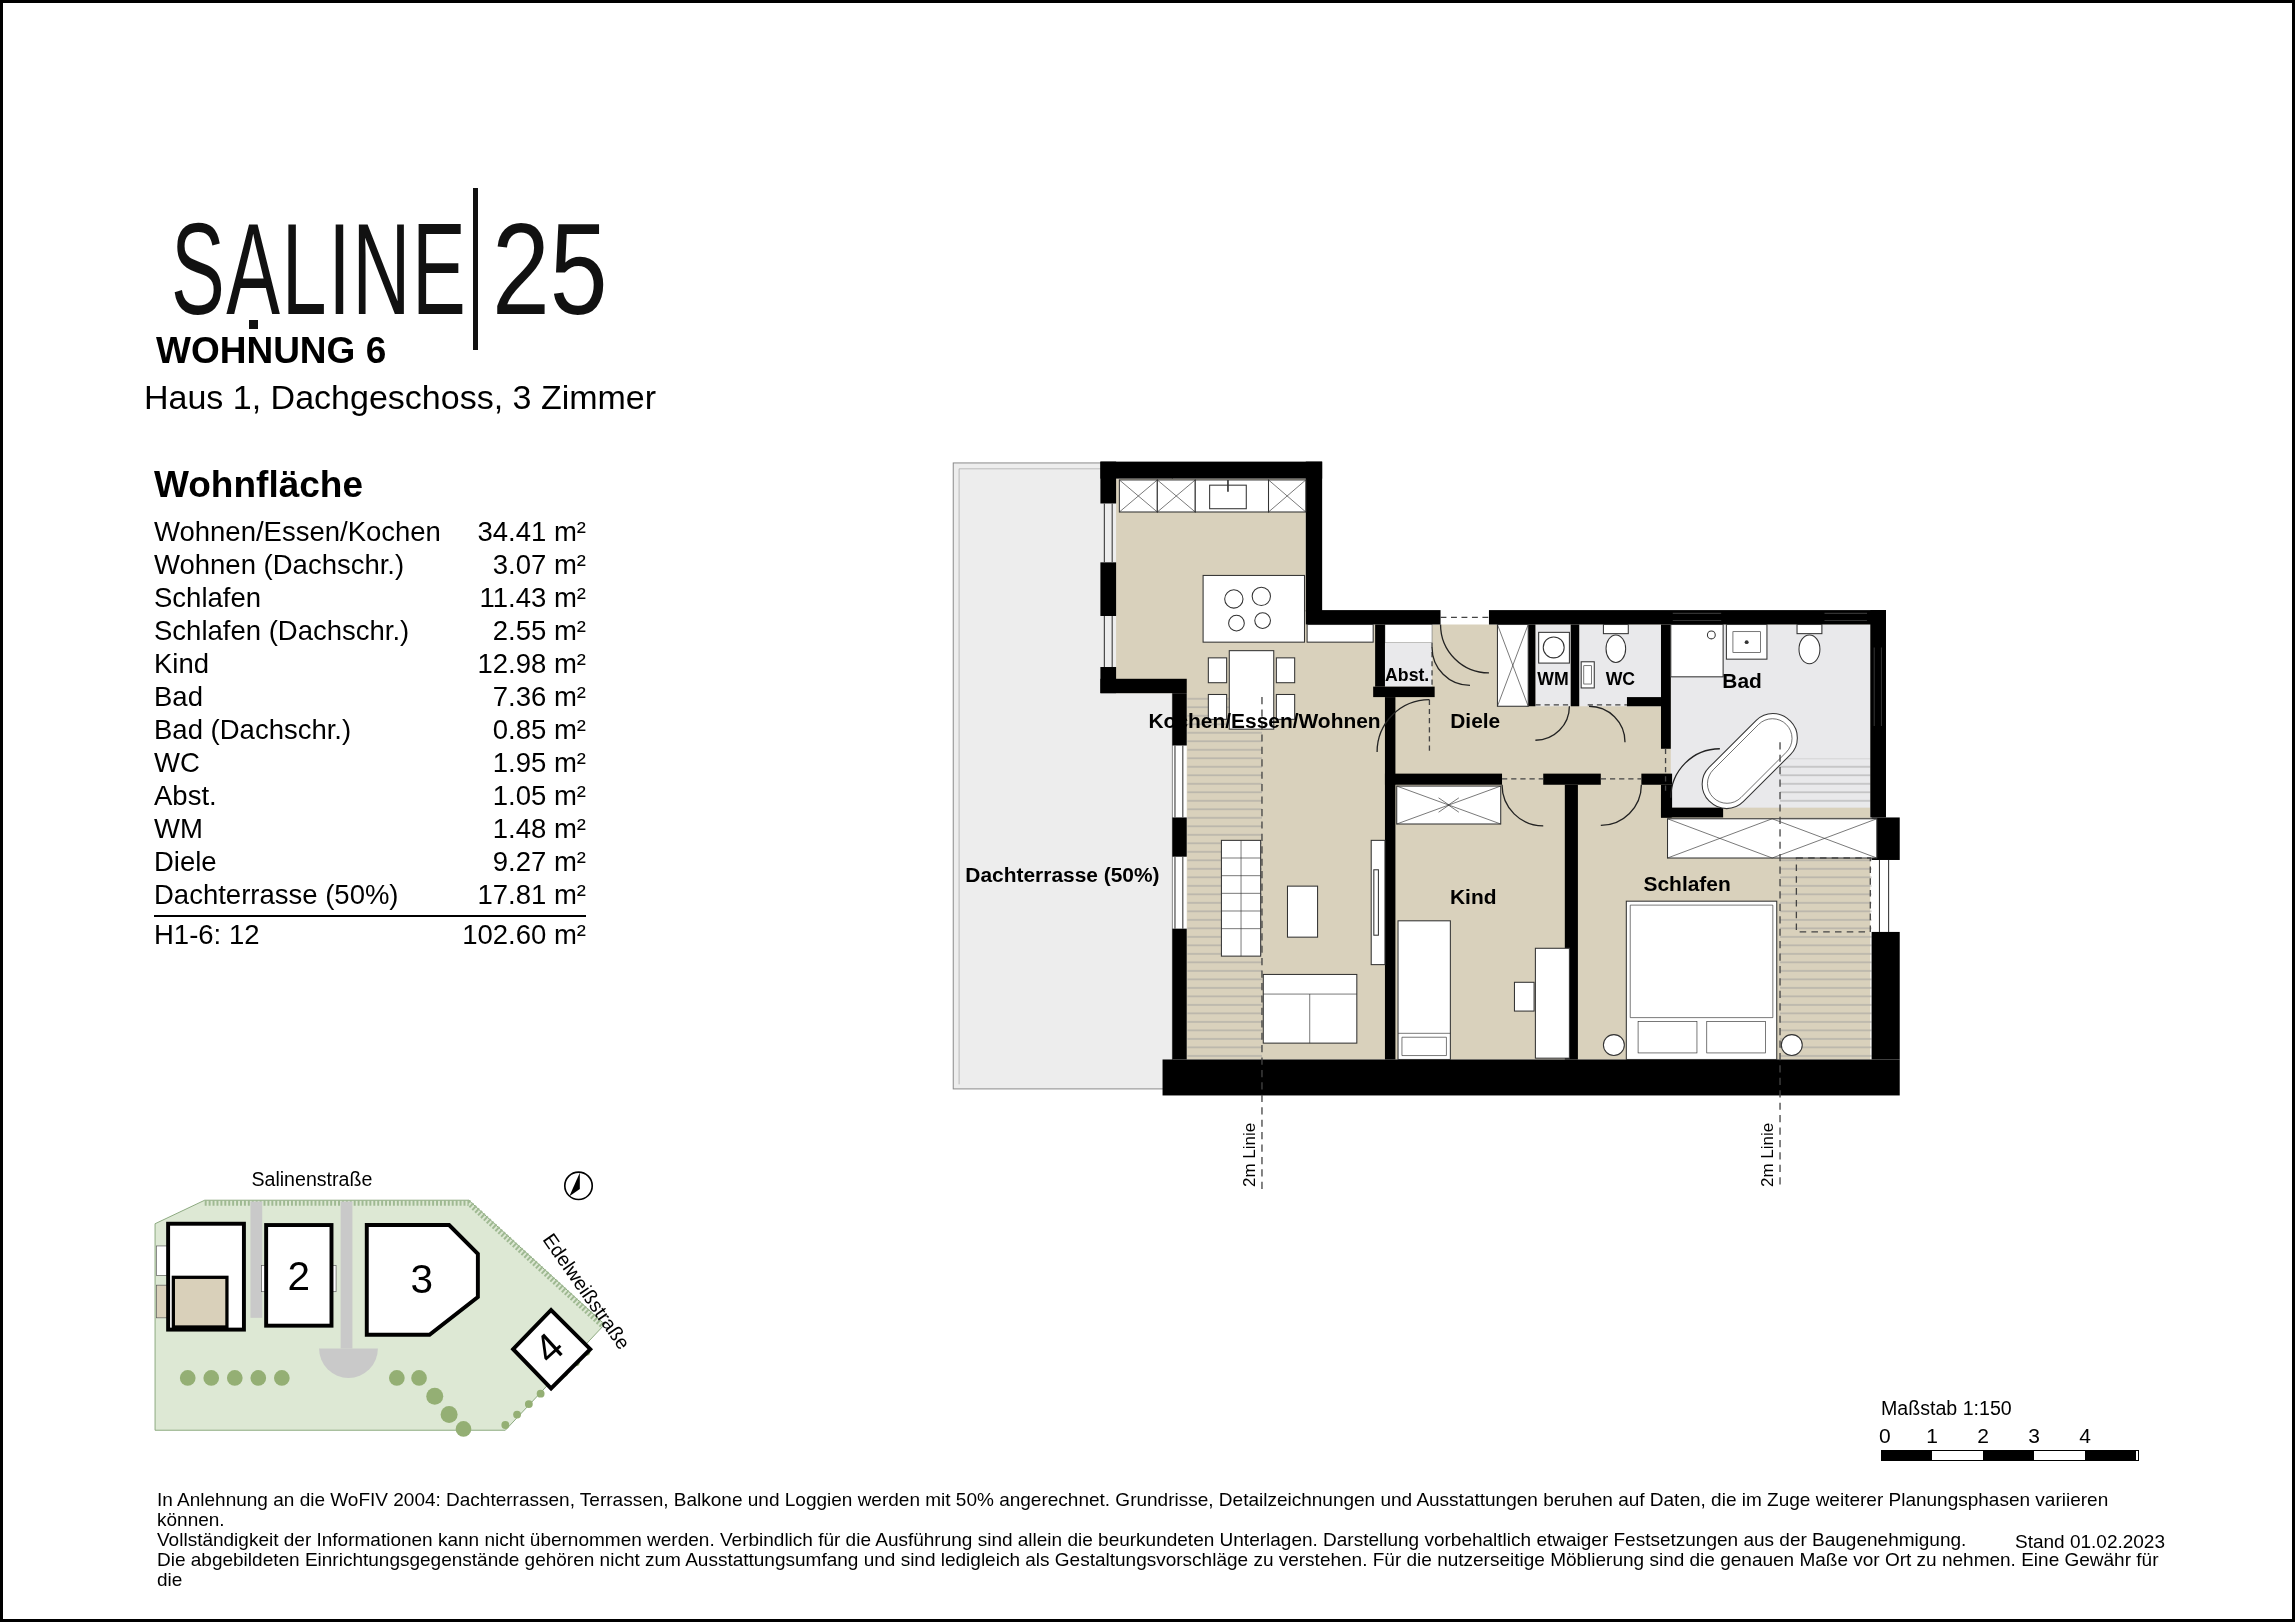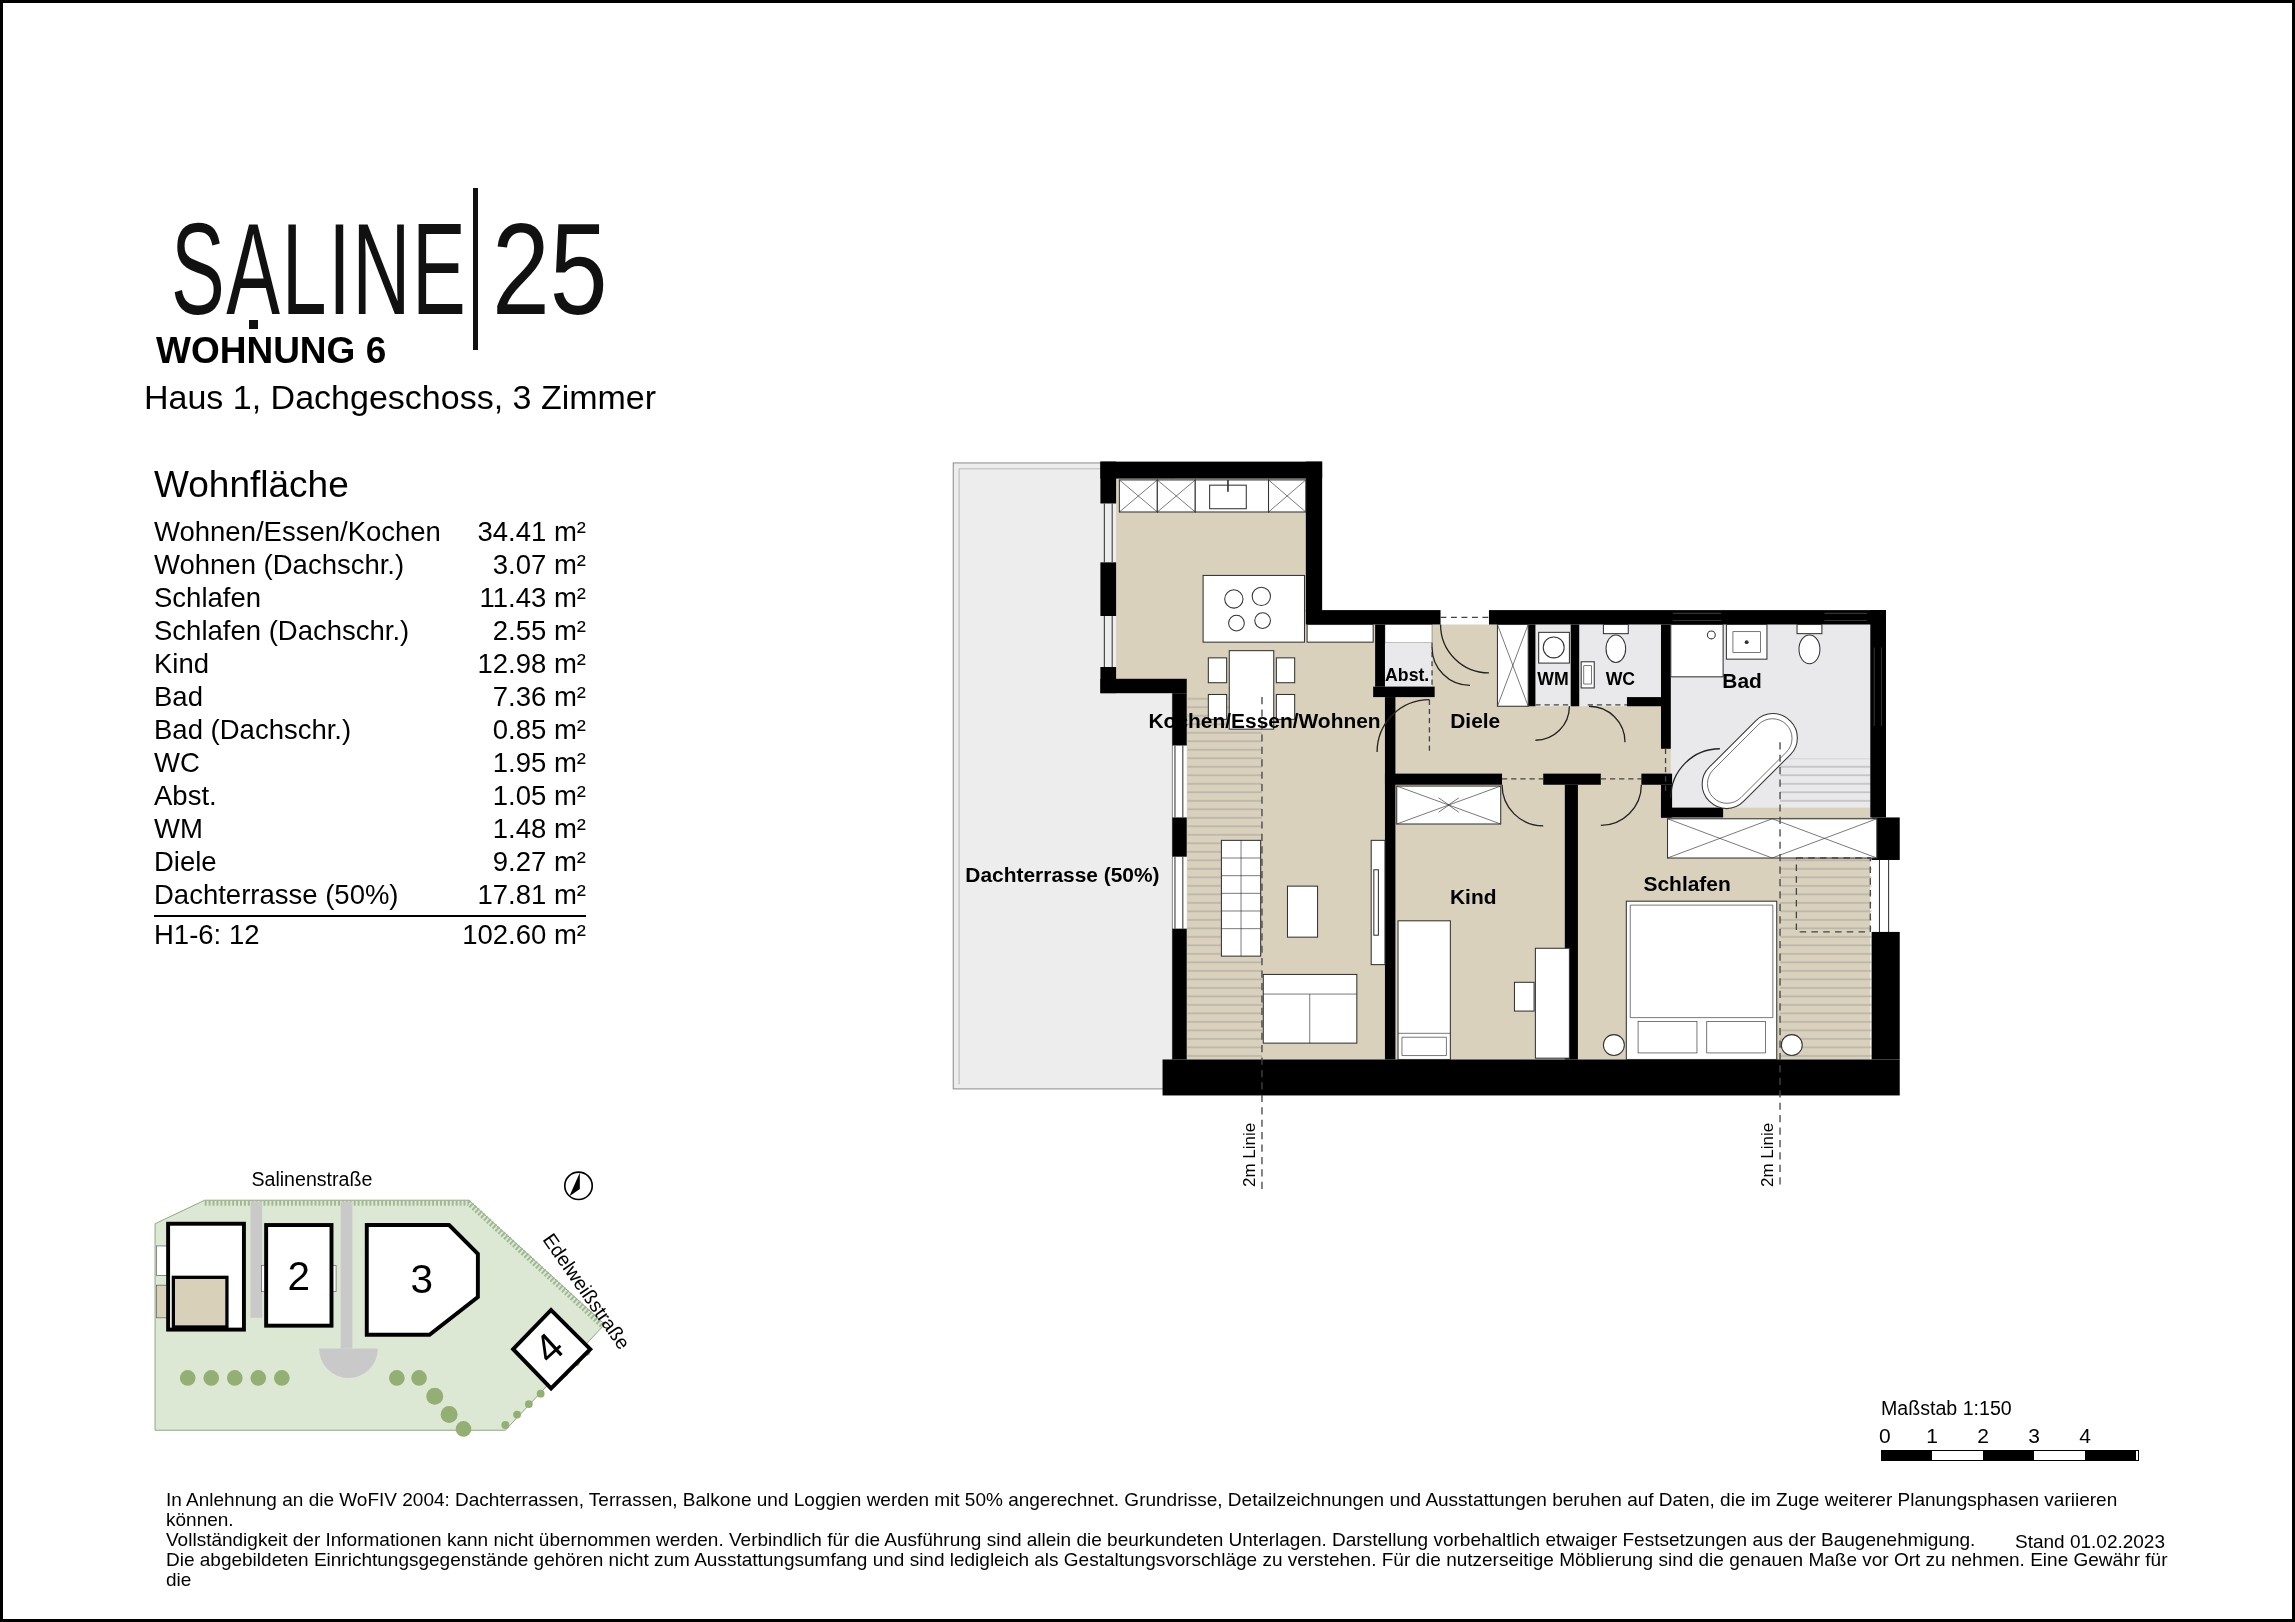--- a/index.html
+++ b/index.html
@@ -22,21 +22,21 @@
     position:absolute;left:321px;top:0;height:162px;line-height:162px;
     font-size:130px;font-weight:400;transform:scaleX(.8);transform-origin:0 50%;color:#111;
   }
 
   
   .title{position:absolute;left:156px;top:330px;font-size:37px;font-weight:700;}
   .subtitle{position:absolute;left:144px;top:378px;font-size:34px;}
 
   
   .area{position:absolute;left:154px;top:464px;width:432px;}
-  .area h2{margin:0 0 9.2px 0;font-size:37px;font-weight:400;}
+  .area h2{margin:0 0 9.2px 0;font-size:37px;font-weight:700;}
   .area .row{display:flex;justify-content:space-between;height:33px;line-height:33px;font-size:27.5px;}
   .area .sep{border-top:2px solid #000;margin-top:3.9px;}
   .area .row.total{height:35px;line-height:35px;}
 
   
   .plan{position:absolute;left:948px;top:451px;width:955px;height:746px;}
   .plan svg{display:block;}
   text.room{font-family:"Liberation Sans",sans-serif;font-weight:700;font-size:32px;fill:#000;}
   text.room-sm{font-family:"Liberation Sans",sans-serif;font-weight:700;font-size:27px;fill:#000;}
   text.mline{font-family:"Liberation Sans",sans-serif;font-size:26px;fill:#000;}
@@ -50,21 +50,21 @@
   .scalebar{position:absolute;left:1881px;top:1369px;width:262px;}
   .scalebar .lab{font-size:19.6px;margin-top:28px;}
   .scalebar .ticks{position:relative;height:26px;margin-top:3.9px;font-size:21px;}
   .scalebar .ticks span{position:absolute;transform:translateX(-50%);}
   .scalebar .bar{position:relative;height:9.2px;width:256px;border:1.3px solid #000;display:flex;}
   .scalebar .bar i{display:block;height:100%;}
   .scalebar .bar i.b{background:#000;}
   .scalebar .bar i.w{background:#fff;}
 
   
-  .footer{position:absolute;left:166px;top:1490px;width:2015px;font-size:19px;line-height:20px;}
+  .footer{position:absolute;left:157px;top:1490px;width:2015px;font-size:19px;line-height:20px;}
   .stand{position:absolute;left:2008px;top:1531px;width:157px;font-size:19px;text-align:right;white-space:nowrap;}
 </style>
 </head>
 <body>
 
 <div class="page-frame"></div>
 
 <div class="logo">
   <span class="brand">SALINE</span>
   <span class="adot"></span>

